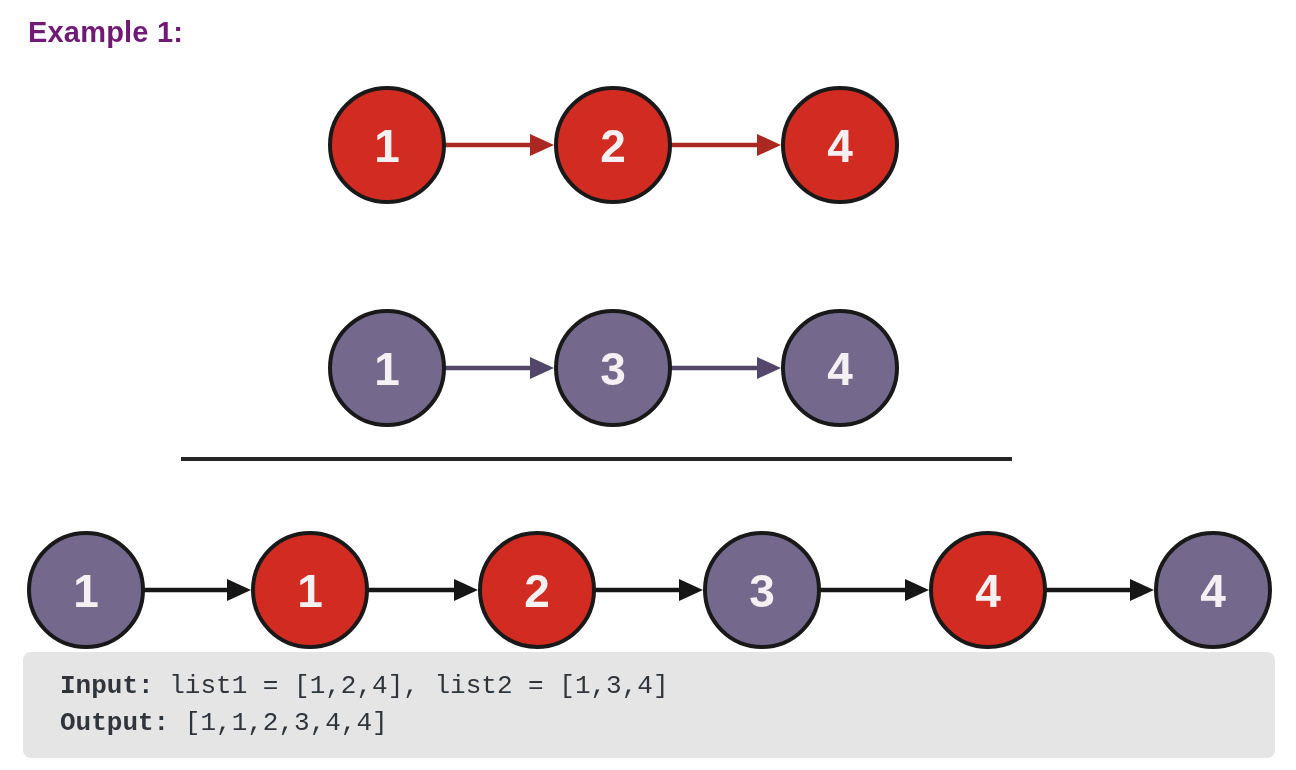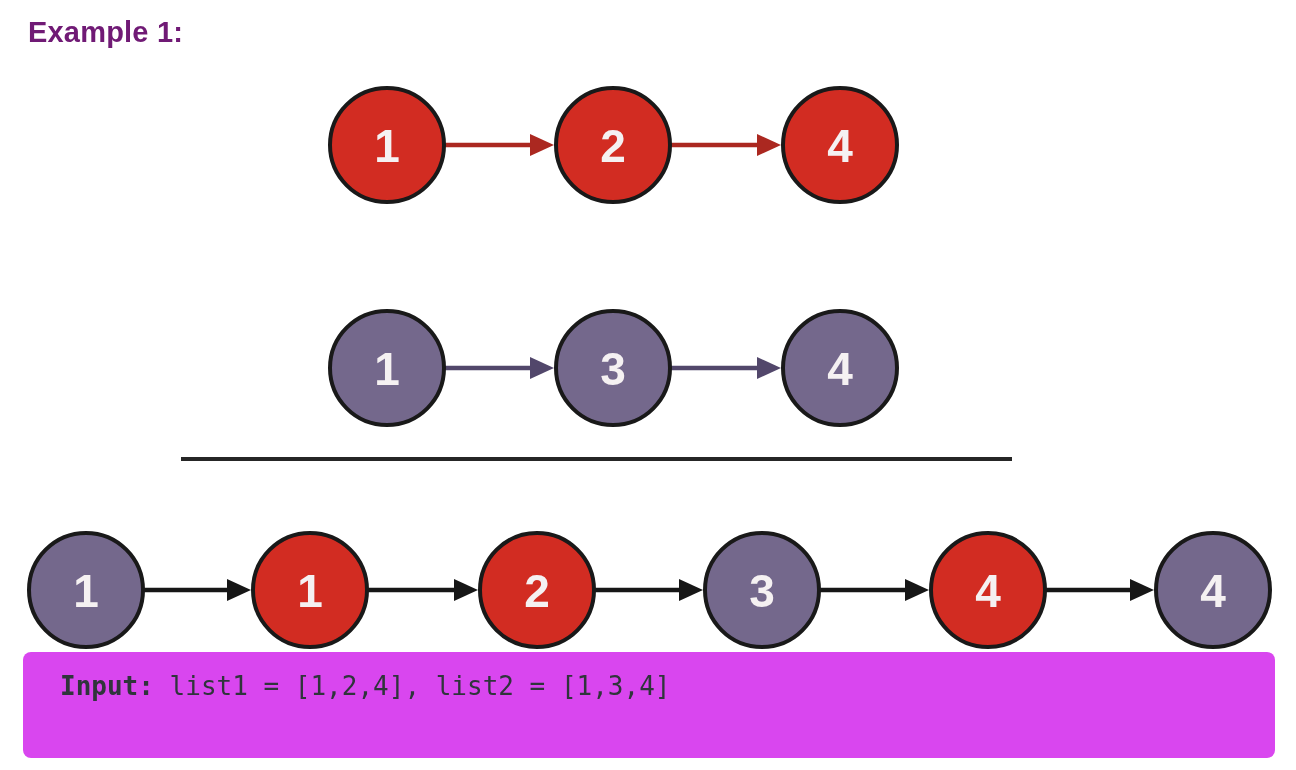--- a/index.html
+++ b/index.html
@@ -103,17 +103,18 @@
       <circle cx="537" cy="590" r="57" fill="#d22c22" stroke="#191919" stroke-width="4"></circle>
       <text x="537" y="590" dy="0.36em" text-anchor="middle" fill="#f5f1f2" class="node-value">2</text>
       <circle cx="762" cy="590" r="57" fill="#74688c" stroke="#191919" stroke-width="4"></circle>
       <text x="762" y="590" dy="0.36em" text-anchor="middle" fill="#f5f1f2" class="node-value">3</text>
       <circle cx="988" cy="590" r="57" fill="#d22c22" stroke="#191919" stroke-width="4"></circle>
       <text x="988" y="590" dy="0.36em" text-anchor="middle" fill="#f5f1f2" class="node-value">4</text>
       <circle cx="1213" cy="590" r="57" fill="#74688c" stroke="#191919" stroke-width="4"></circle>
       <text x="1213" y="590" dy="0.36em" text-anchor="middle" fill="#f5f1f2" class="node-value">4</text>
     </svg>
 
-  <div class="code-block" style="background: #d946ef;">
+  <div class="code-block" style="background: #e5e5e5; font-family: Liberation Mono, monospace;">
     <div class="code-line"><span class="code-label">Input:</span><span> list1 = [1,2,4], list2 = [1,3,4]</span></div>
+    <div class="code-line"><span class="code-label">Output:</span><span> [1,1,2,3,4,4]</span></div>
   </div>
 
 </div>
 
 </body></html>

